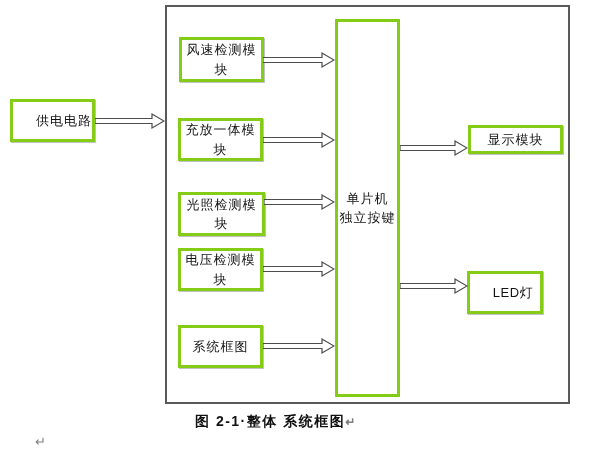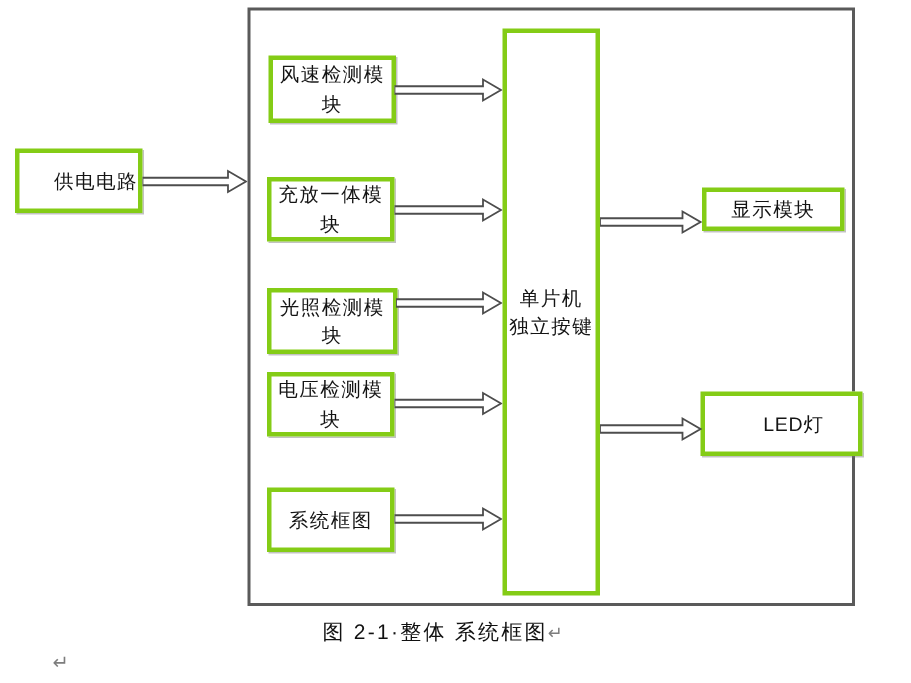--- a/index.html
+++ b/index.html
@@ -40,33 +40,34 @@
     box-shadow: 1px 1px 0 rgba(120,120,120,0.45);
   }
   .box-power   { left: 10px;  top: 99px;  width: 85px; height: 43px; justify-content: flex-end; }
   .box-wind    { left: 179px; top: 37px;  width: 85px; height: 45px; }
   .box-charge  { left: 178px; top: 118px; width: 85px; height: 43px; }
   .box-light   { left: 178px; top: 180px; width: 87px; height: 44px; margin-top: 12px; }
   .box-voltage { left: 178px; top: 248px; width: 85px; height: 43px; text-align: center; }
   .box-keys    { left: 178px; top: 325px; width: 85px; height: 43px; }
   .box-mcu     { left: 335px; top: 19px;  width: 65px; height: 378px; box-shadow: none; }
   .box-display { left: 468px; top: 125px; width: 95px; height: 29px; }
-  .box-led     { left: 467px; top: 261px; width: 108px; height: 43px; letter-spacing: 0.5px; padding-left: 16px; }
+  .box-led     { left: 467px; top: 271px; width: 76px; height: 43px; letter-spacing: 0.5px; padding-left: 16px; }
   .arrow {
     position: absolute;
     pointer-events: none;
   }
   .caption {
     position: absolute;
-    left: 215px;
+    left: 195px;
     top: 413px;
     font-size: 14px;
     color: #111111;
     letter-spacing: 1.5px;
     white-space: nowrap;
+    font-weight: bold;
   }
   .return-mark {
     color: #7d7d7d;
     font-size: 12px;
     letter-spacing: 0;
   }
   .return-mark-floating {
     position: absolute;
     left: 35px;
     top: 434px;

